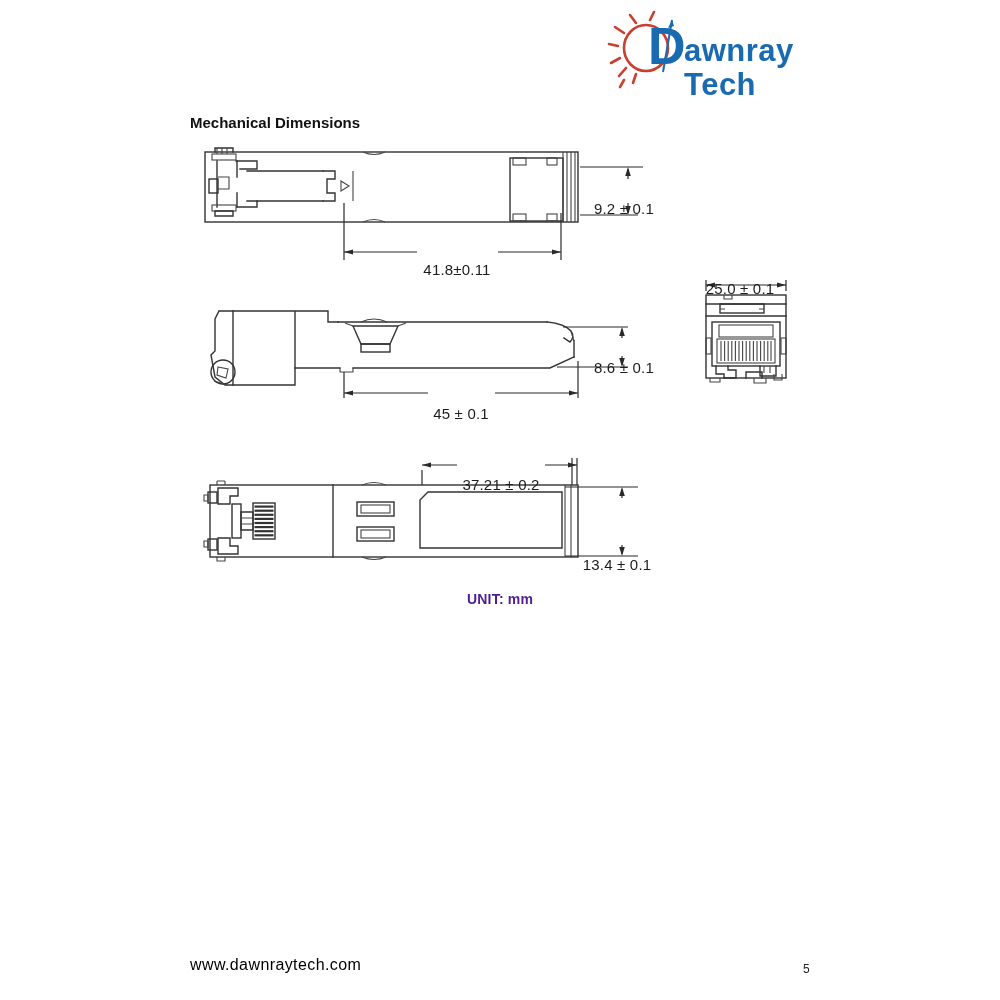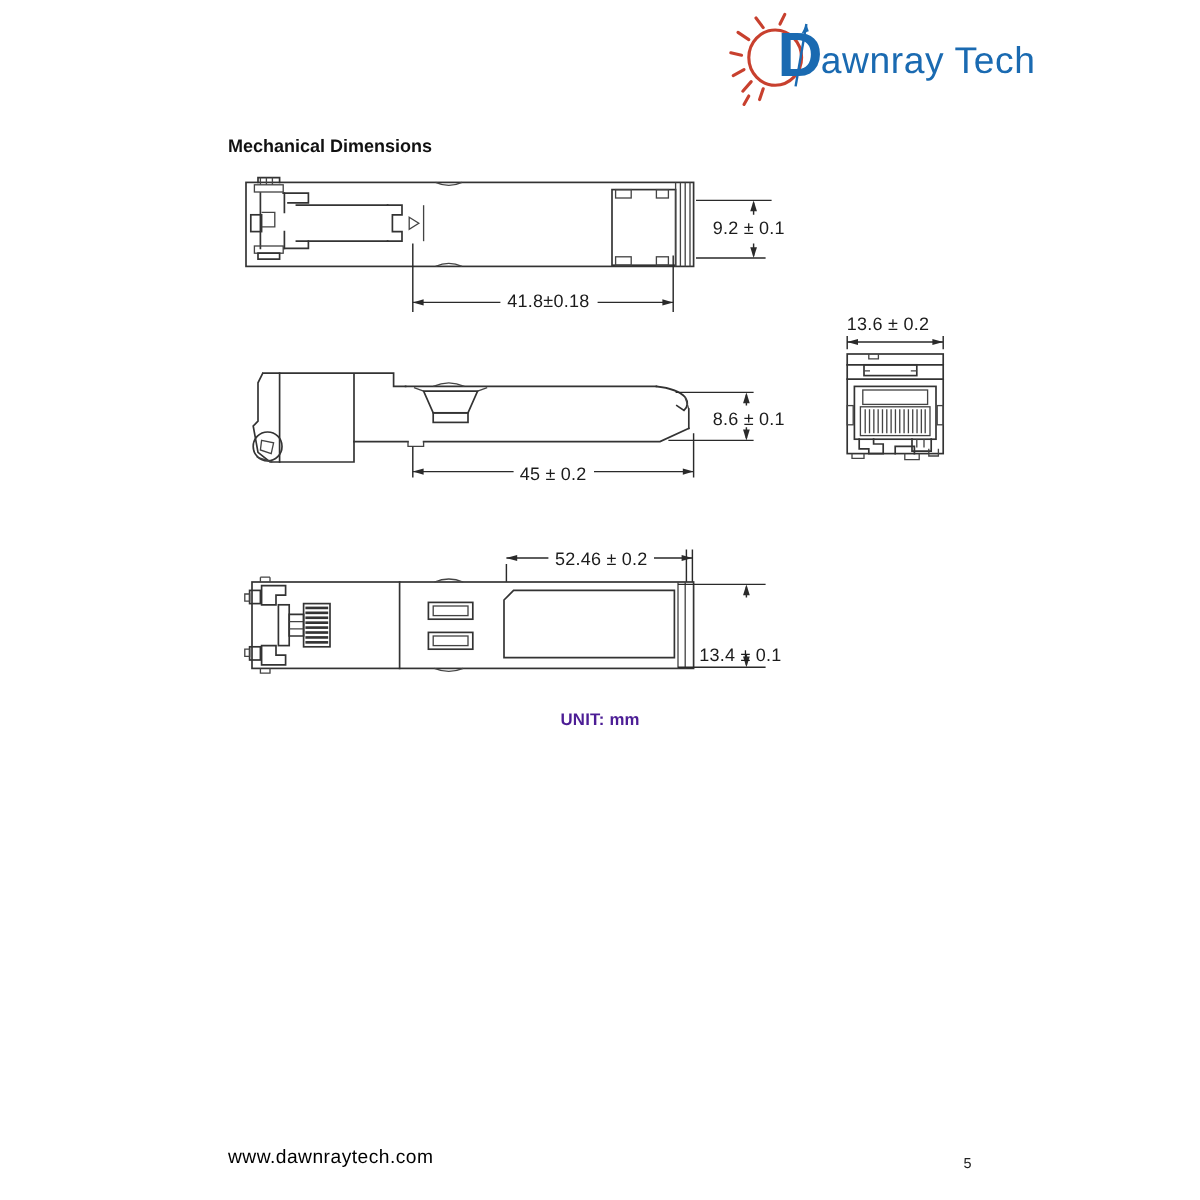--- a/index.html
+++ b/index.html
@@ -4,28 +4,28 @@
 <style>
   html,body{margin:0;padding:0;background:#ffffff;}
   body{width:1000px;height:1000px;position:relative;font-family:"Liberation Sans",sans-serif;overflow:hidden;}
   .abs{position:absolute;}
   svg{display:block;overflow:visible;}
   svg .ln{stroke:#333333;stroke-width:1.4;fill:none;stroke-linecap:square;}
   svg .thin{stroke:#444444;stroke-width:1.1;fill:none;}
   svg .dim{stroke:#2a2a2a;stroke-width:1.2;fill:none;}
   svg .arr{fill:#2a2a2a;stroke:none;}
   svg .bar{fill:#333333;stroke:none;}
-  .dim-label{position:absolute;font-size:15px;color:#1c1c1c;white-space:nowrap;transform:translateX(-50%);letter-spacing:0.2px;}
+  .dim-label{position:absolute;font-size:15px;color:#1c1c1c;white-space:nowrap;transform:translateX(-50%);letter-spacing:0.2px;margin-top:18px;}
   .doc-title{position:absolute;left:190px;top:114px;font-size:15px;font-weight:bold;color:#111111;}
   .unit-note{position:absolute;left:467px;top:591px;font-size:14px;font-weight:bold;color:#4c1d95;letter-spacing:0.2px;}
   .footer-url{position:absolute;left:190px;top:956px;font-size:16px;color:#000000;letter-spacing:0.4px;}
   .page-num{position:absolute;left:803px;top:962px;font-size:12px;color:#222222;}
   .logo{position:absolute;left:608px;top:10px;width:260px;height:85px;}
   .logo-initial{position:absolute;left:40px;top:10px;font-size:52px;font-weight:bold;color:#1a6ab1;line-height:1;}
-  .logo-rest{position:absolute;left:76px;top:24px;font-size:31px;font-weight:normal;color:#1a6ab1;line-height:1.1;letter-spacing:0.5px;}
+  .logo-rest{position:absolute;left:76px;top:24px;font-size:31px;font-weight:bold;color:#1a6ab1;line-height:1.1;letter-spacing:0.5px;}
 </style>
 </head>
 <body>
 
 <div class="logo">
   <svg class="abs" style="left:0;top:0;" width="130" height="85">
     <g stroke="#c8402e" stroke-width="2.6" stroke-linecap="round" fill="none">
       <line x1="42" y1="10" x2="46" y2="2"></line>
       <line x1="28" y1="13" x2="22" y2="5"></line>
       <line x1="16" y1="23" x2="7" y2="17"></line>
@@ -78,21 +78,21 @@
   <path class="dim" d="M149,60 V117 M366,70 V117"></path>
   <path class="dim" d="M149,109 H222 M303,109 H366"></path>
   <polygon class="arr" points="149,109 158,106.4 158,111.6"></polygon>
   <polygon class="arr" points="366,109 357,106.4 357,111.6"></polygon>
 
   <path class="dim" d="M385,24 H448 M385,72 H443"></path>
   <path class="dim" d="M433,26 V36 M433,70 V60"></path>
   <polygon class="arr" points="433,24 430.2,33 435.8,33"></polygon>
   <polygon class="arr" points="433,72 430.2,63 435.8,63"></polygon>
 </svg>
-<div class="dim-label" style="left:457px;top:243px;">41.8±0.18</div>
+<div class="dim-label" style="left:457px;top:243px;">41.8±0.11</div>
 <div class="dim-label" style="left:624px;top:182px;">9.2 ± 0.1</div>
 
 <svg class="abs" style="left:195px;top:295px;" width="470" height="115">
 
   <path class="ln" d="M24,16 H133 V27 H143 M24,16 L20,24 V56 L16,60 L20,82 L30,90 H100 V16"></path>
   <path class="ln" d="M38,16 V90"></path>
   <circle class="ln" cx="28" cy="77" r="12"></circle>
   <path class="thin" d="M23,72 L33,74 L31,83 L22,80 Z"></path>
   <path class="thin" d="M19,86 L32,90"></path>
 
@@ -112,21 +112,21 @@
   <path class="dim" d="M149,77 V103 M383,66 V103"></path>
   <path class="dim" d="M149,98 H233 M300,98 H383"></path>
   <polygon class="arr" points="149,98 158,95.4 158,100.6"></polygon>
   <polygon class="arr" points="383,98 374,95.4 374,100.6"></polygon>
 
   <path class="dim" d="M368,32 H433 M362,72 H433"></path>
   <path class="dim" d="M427,34 V43 M427,70 V61"></path>
   <polygon class="arr" points="427,32 424.2,41 429.8,41"></polygon>
   <polygon class="arr" points="427,72 424.2,63 429.8,63"></polygon>
 </svg>
-<div class="dim-label" style="left:461px;top:387px;">45 ± 0.2</div>
+<div class="dim-label" style="left:461px;top:387px;">45 ± 0.1</div>
 <div class="dim-label" style="left:624px;top:341px;">8.6 ± 0.1</div>
 
 <svg class="abs" style="left:690px;top:278px;" width="120" height="112">
 
   <path class="dim" d="M16,2 V13 M96,2 V13 M16,7 H96"></path>
   <polygon class="arr" points="16,7 25,4.4 25,9.6"></polygon>
   <polygon class="arr" points="96,7 87,4.4 87,9.6"></polygon>
 
   <rect class="ln" x="16" y="17" width="80" height="83"></rect>
   <path class="thin" d="M34,17 V21 H42 V17"></path>
@@ -143,21 +143,21 @@
   </g>
   <rect class="thin" x="16" y="60" width="5" height="16"></rect>
   <rect class="thin" x="91" y="60" width="5" height="16"></rect>
 
   <path class="ln" d="M26,88 V96 H34 V100 H46 V92 H38 V88"></path>
   <path class="ln" d="M56,100 V94 H72 V100"></path>
   <path class="ln" d="M70,88 V98 H86 V88"></path>
   <path class="thin" d="M74,88 V95 M80,88 V95"></path>
   <path class="thin" d="M20,100 V104 H30 V100 M64,100 V105 H76 V100 M84,96 V102 H92 V96"></path>
 </svg>
-<div class="dim-label" style="left:740px;top:262px;">13.6 ± 0.2</div>
+<div class="dim-label" style="left:740px;top:262px;">25.0 ± 0.1</div>
 
 <svg class="abs" style="left:195px;top:450px;" width="470" height="125">
 
   <path class="dim" d="M227,20 V35 M377,8 V35 M382,8 V35"></path>
   <path class="dim" d="M227,15 H262 M350,15 H382"></path>
   <polygon class="arr" points="227,15 236,12.4 236,17.6"></polygon>
   <polygon class="arr" points="382,15 373,12.4 373,17.6"></polygon>
 
   <rect class="ln" x="15" y="35" width="368" height="72"></rect>
   <path class="ln" d="M138,35 V107"></path>
@@ -191,19 +191,19 @@
     <rect x="59.5" y="76" width="19" height="2.2"></rect>
     <rect x="59.5" y="80.1" width="19" height="2.2"></rect>
     <rect x="59.5" y="84.2" width="19" height="2.2"></rect>
   </g>
 
   <path class="dim" d="M370,37 H443 M370,106 H443"></path>
   <path class="dim" d="M427,39 V48 M427,104 V95"></path>
   <polygon class="arr" points="427,37 424.2,46 429.8,46"></polygon>
   <polygon class="arr" points="427,106 424.2,97 429.8,97"></polygon>
 </svg>
-<div class="dim-label" style="left:501px;top:458px;">52.46 ± 0.2</div>
+<div class="dim-label" style="left:501px;top:458px;">37.21 ± 0.2</div>
 <div class="dim-label" style="left:617px;top:538px;">13.4 ± 0.1</div>
 
 <div class="unit-note">UNIT: mm</div>
 
 <div class="footer-url">www.dawnraytech.com</div>
 <div class="page-num">5</div>
 
 </body></html>

